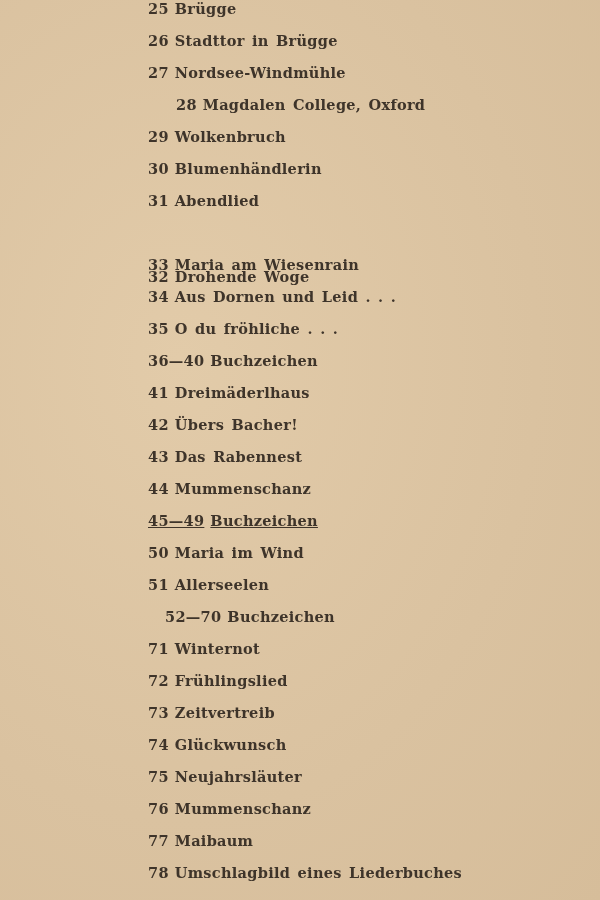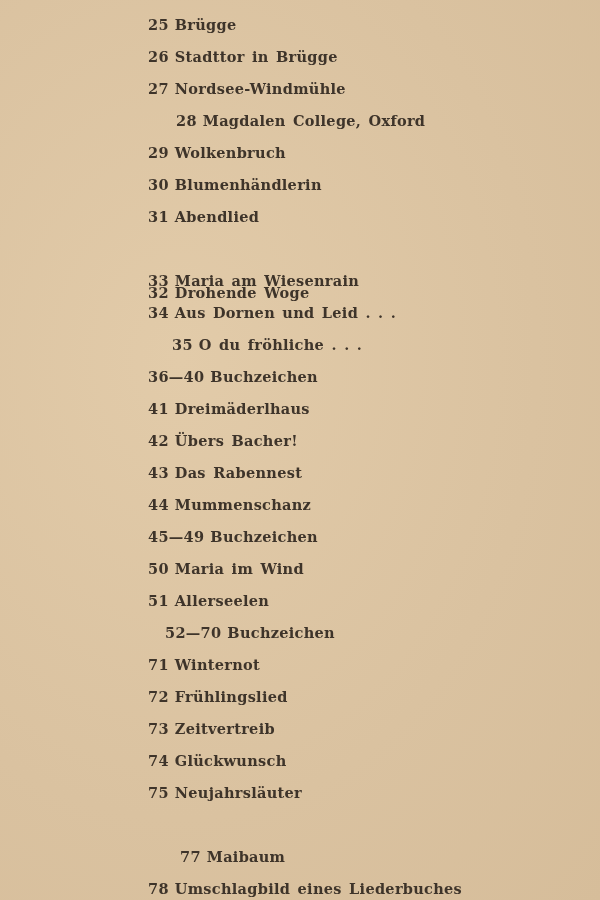--- a/index.html
+++ b/index.html
@@ -11,21 +11,21 @@
       height: 900px;
       overflow: hidden;
       background: #dcc4a2;
       background-image: radial-gradient(ellipse at 30% 40%, #e2cba9 0%, #dac2a0 60%, #d6bd9a 100%);
       position: relative;
       font-family: "DejaVu Serif", serif;
     }
     .page {
       position: absolute;
       left: 0;
-      top: 16px;
+      top: 0;
       width: 600px;
       height: 744px;
     }
     .entry {
       position: absolute;
       left: 148px;
       font-size: 14.5px;
       font-weight: bold;
       color: #3e342a;
       letter-spacing: 0.3px;
@@ -44,30 +44,31 @@
     <div class="entry" style="top: 0px;"><span class="num">25</span><span class="title">Brügge</span></div>
     <div class="entry" style="top: 32px;"><span class="num">26</span><span class="title">Stadttor in Brügge</span></div>
     <div class="entry" style="top: 64px;"><span class="num">27</span><span class="title">Nordsee-Windmühle</span></div>
     <div class="entry" style="top: 96px; margin-left: 28px;"><span class="num">28</span><span class="title">Magdalen College, Oxford</span></div>
     <div class="entry" style="top: 128px;"><span class="num">29</span><span class="title">Wolkenbruch</span></div>
     <div class="entry" style="top: 160px;"><span class="num">30</span><span class="title">Blumenhändlerin</span></div>
     <div class="entry" style="top: 192px;"><span class="num">31</span><span class="title">Abendlied</span></div>
     <div class="entry" style="top: 224px; margin-top: 44px;"><span class="num">32</span><span class="title">Drohende Woge</span></div>
     <div class="entry" style="top: 256px;"><span class="num">33</span><span class="title">Maria am Wiesenrain</span></div>
     <div class="entry" style="top: 288px;"><span class="num">34</span><span class="title">Aus Dornen und Leid . . .</span></div>
-    <div class="entry" style="top: 320px; margin-left: 24px;"><span class="num">35</span><span class="title">O du fröhliche . . .</span></div>
+    <div class="entry" style="top: 320px;"><span class="num">35</span><span class="title">O du fröhliche . . .</span></div>
     <div class="entry" style="top: 352px; text-align: right;"><span class="num">36—40</span><span class="title">Buchzeichen</span></div>
     <div class="entry" style="top: 384px;"><span class="num">41</span><span class="title">Dreimäderlhaus</span></div>
     <div class="entry" style="top: 416px;"><span class="num">42</span><span class="title">Übers Bacher!</span></div>
     <div class="entry" style="top: 448px;"><span class="num">43</span><span class="title">Das Rabennest</span></div>
     <div class="entry" style="top: 480px;"><span class="num">44</span><span class="title">Mummenschanz</span></div>
-    <div class="entry" style="top: 512px;"><span class="num">45—49</span><span class="title">Buchzeichen</span></div>
+    <div class="entry" style="top: 512px; text-decoration: underline;"><span class="num">45—49</span><span class="title">Buchzeichen</span></div>
     <div class="entry" style="top: 544px;"><span class="num">50</span><span class="title">Maria im Wind</span></div>
     <div class="entry" style="top: 576px;"><span class="num">51</span><span class="title">Allerseelen</span></div>
     <div class="entry" style="top: 608px; margin-left: 17px;"><span class="num">52—70</span><span class="title">Buchzeichen</span></div>
     <div class="entry" style="top: 640px;"><span class="num">71</span><span class="title">Winternot</span></div>
     <div class="entry" style="top: 672px;"><span class="num">72</span><span class="title">Frühlingslied</span></div>
     <div class="entry" style="top: 704px;"><span class="num">73</span><span class="title">Zeitvertreib</span></div>
     <div class="entry" style="top: 736px;"><span class="num">74</span><span class="title">Glückwunsch</span></div>
     <div class="entry" style="top: 768px;"><span class="num">75</span><span class="title">Neujahrsläuter</span></div>
-    <div class="entry" style="top: 832px; margin-left: 32px;"><span class="num">77</span><span class="title">Maibaum</span></div>
+    <div class="entry" style="top: 800px;"><span class="num">76</span><span class="title">Mummenschanz</span></div>
+    <div class="entry" style="top: 832px;"><span class="num">77</span><span class="title">Maibaum</span></div>
     <div class="entry" style="top: 864px;"><span class="num">78</span><span class="title">Umschlagbild eines Liederbuches</span></div>
   </div>
 
 </body></html>

